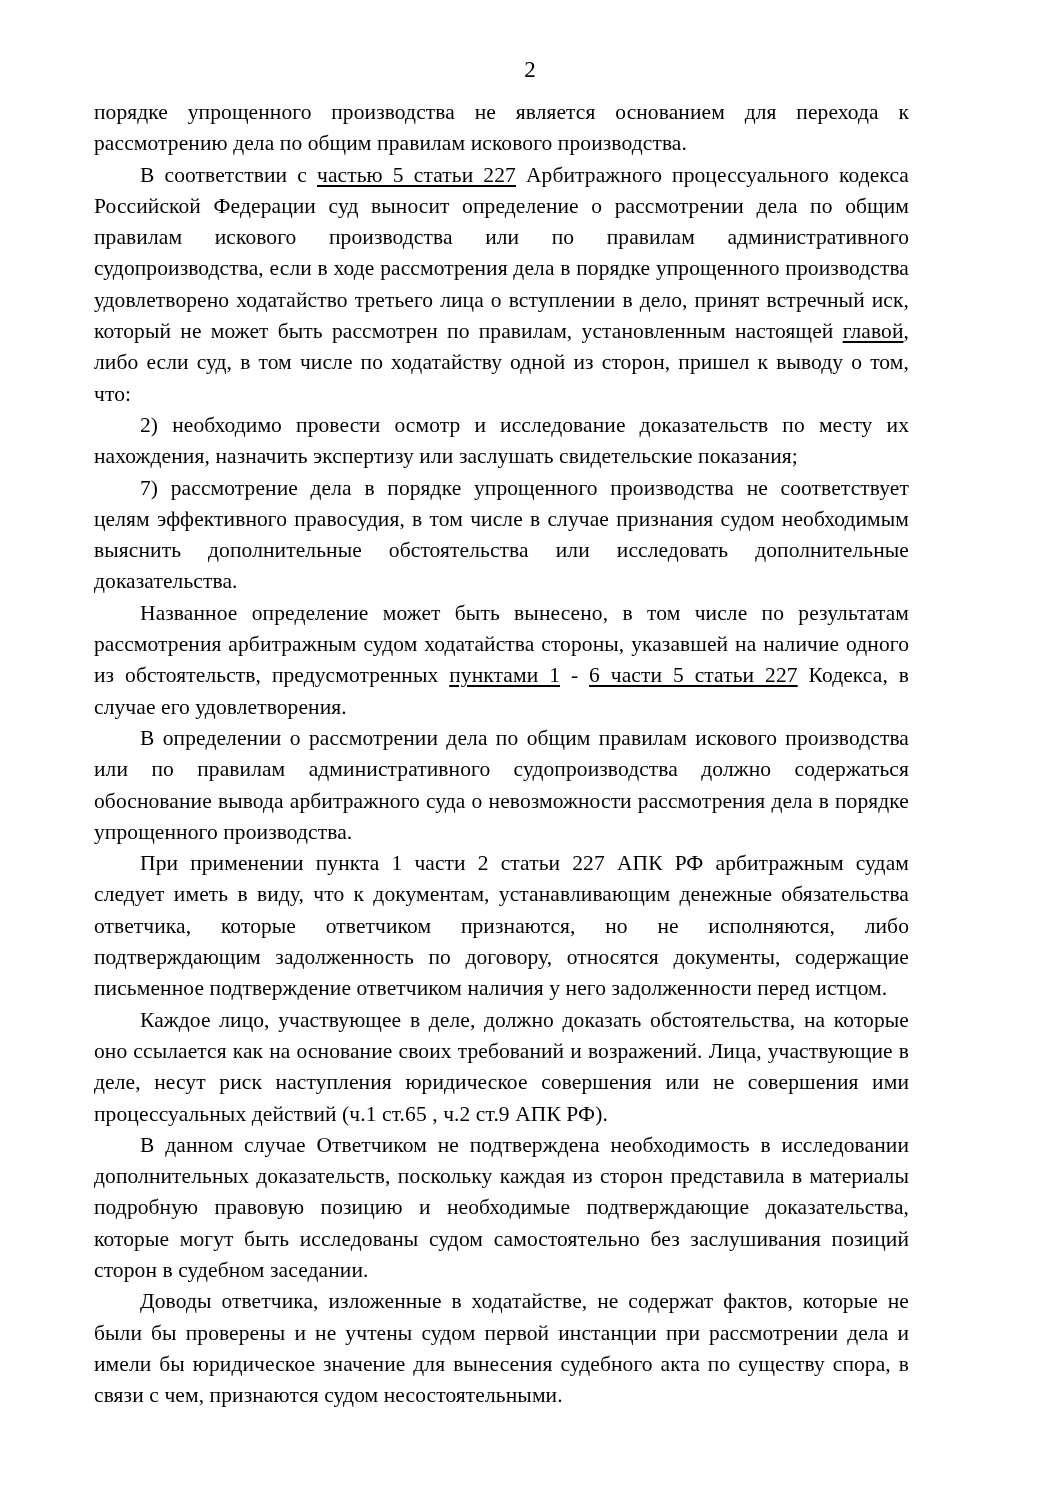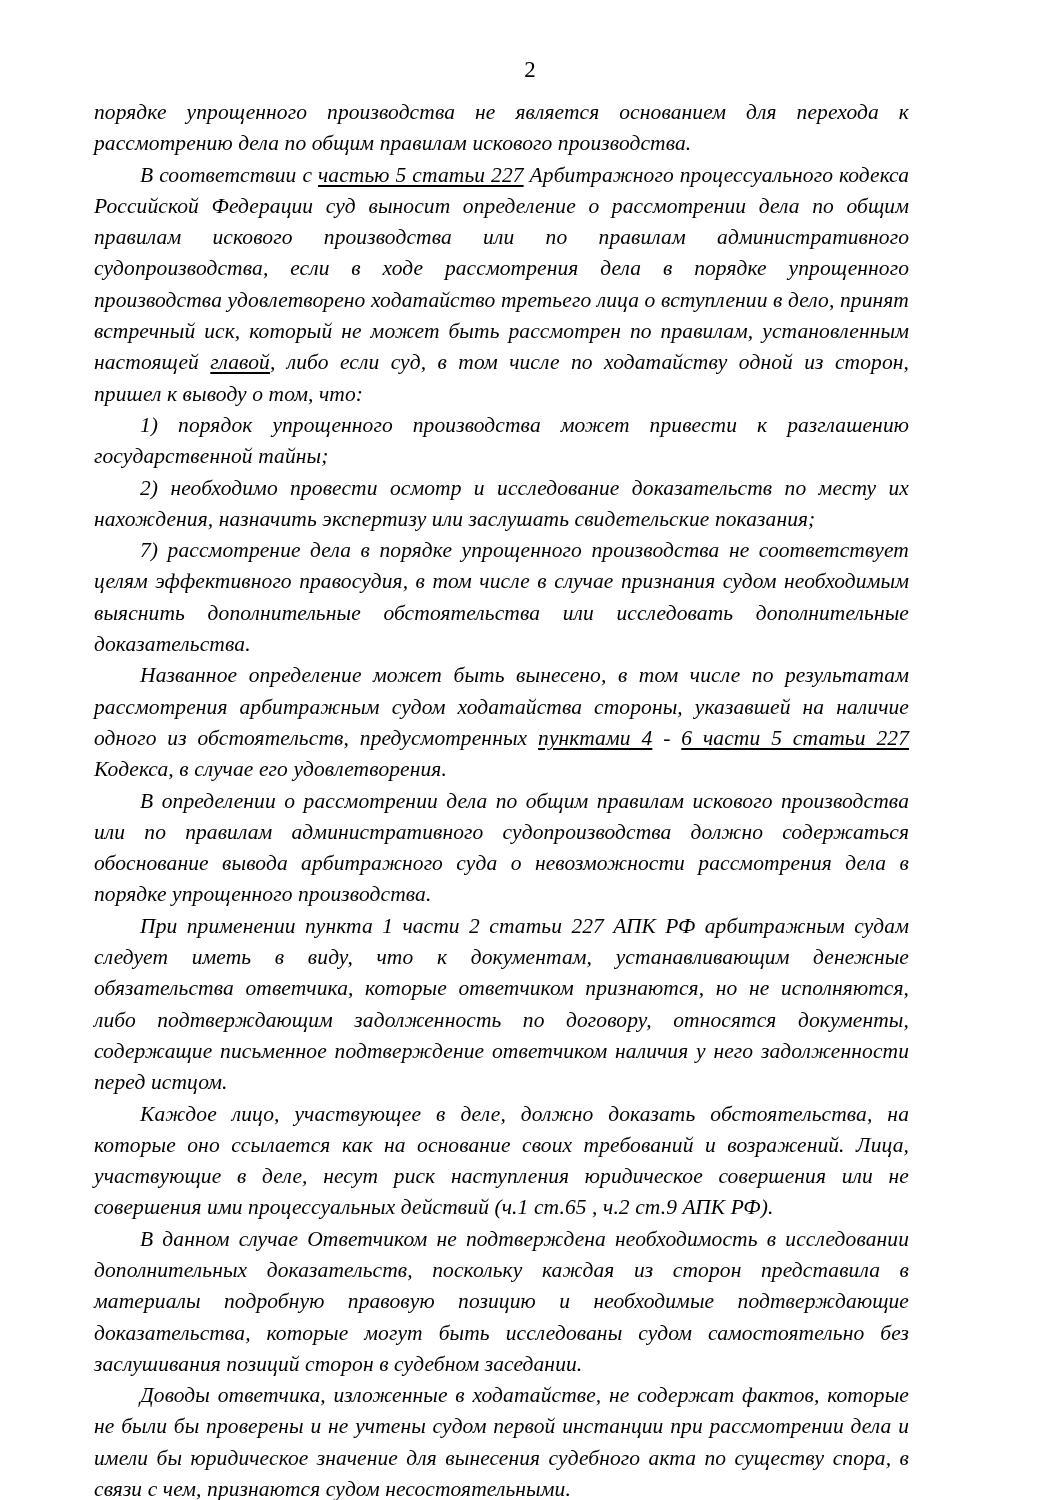--- a/index.html
+++ b/index.html
@@ -31,41 +31,39 @@
     left: 94px;
     width: 815px;
     font-size: 21.5px;
     line-height: 31.3px;
     text-align: justify;
     letter-spacing: 0.1px;
   }
   .para {
     margin: 0;
     padding: 0;
-    font-style: italic;
   }
   .para.indent {
     text-indent: 46px;
   }
   .u {
     text-decoration: underline;
     text-underline-offset: 3px;
   }
 </style>
 </head>
 <body>
 
 <div class="page">
   <div class="page-number">2</div>
   <div class="doc-body">
       <p class="para"><span class="">порядке упрощенного производства не является основанием для перехода к рассмотрению дела по общим правилам искового производства.</span></p>
       <p class="para indent"><span class="">В соответствии с </span><span class="u">частью 5 статьи 227</span><span class=""> Арбитражного процессуального кодекса Российской Федерации суд выносит определение о рассмотрении дела по общим правилам искового производства или по правилам административного судопроизводства, если в ходе рассмотрения дела в порядке упрощенного производства удовлетворено ходатайство третьего лица о вступлении в дело, принят встречный иск, который не может быть рассмотрен по правилам, установленным настоящей </span><span class="u">главой</span><span class="">, либо если суд, в том числе по ходатайству одной из сторон, пришел к выводу о том, что:</span></p>
-      <p class="para indent"><span class="">1) порядок упрощенного производства может привести к разглашению государственной тайны;</span></p>
       <p class="para indent"><span class="">2) необходимо провести осмотр и исследование доказательств по месту их нахождения, назначить экспертизу или заслушать свидетельские показания;</span></p>
       <p class="para indent"><span class="">7) рассмотрение дела в порядке упрощенного производства не соответствует целям эффективного правосудия, в том числе в случае признания судом необходимым выяснить дополнительные обстоятельства или исследовать дополнительные доказательства.</span></p>
-      <p class="para indent"><span class="">Названное определение может быть вынесено, в том числе по результатам рассмотрения арбитражным судом ходатайства стороны, указавшей на наличие одного из обстоятельств, предусмотренных </span><span class="u">пунктами 4</span><span class=""> - </span><span class="u">6 части 5 статьи 227</span><span class=""> Кодекса, в случае его удовлетворения.</span></p>
+      <p class="para indent"><span class="">Названное определение может быть вынесено, в том числе по результатам рассмотрения арбитражным судом ходатайства стороны, указавшей на наличие одного из обстоятельств, предусмотренных </span><span class="u">пунктами 1</span><span class=""> - </span><span class="u">6 части 5 статьи 227</span><span class=""> Кодекса, в случае его удовлетворения.</span></p>
       <p class="para indent"><span class="">В определении о рассмотрении дела по общим правилам искового производства или по правилам административного судопроизводства должно содержаться обоснование вывода арбитражного суда о невозможности рассмотрения дела в порядке упрощенного производства.</span></p>
       <p class="para indent"><span class="">При применении пункта 1 части 2 статьи 227 АПК РФ арбитражным судам следует иметь в виду, что к документам, устанавливающим денежные обязательства ответчика, которые ответчиком признаются, но не исполняются, либо подтверждающим задолженность по договору, относятся документы, содержащие письменное подтверждение ответчиком наличия у него задолженности перед истцом.</span></p>
       <p class="para indent"><span class="">Каждое лицо, участвующее в деле, должно доказать обстоятельства, на которые оно ссылается как на основание своих требований и возражений. Лица, участвующие в деле, несут риск наступления юридическое совершения или не совершения ими процессуальных действий (ч.1 ст.65 , ч.2 ст.9 АПК РФ).</span></p>
       <p class="para indent"><span class="">В данном случае Ответчиком не подтверждена необходимость в исследовании дополнительных доказательств, поскольку каждая из сторон представила в материалы подробную правовую позицию и необходимые подтверждающие доказательства, которые могут быть исследованы судом самостоятельно без заслушивания позиций сторон в судебном заседании.</span></p>
       <p class="para indent"><span class="">Доводы ответчика, изложенные в ходатайстве, не содержат фактов, которые не были бы проверены и не учтены судом первой инстанции при рассмотрении дела и имели бы юридическое значение для вынесения судебного акта по существу спора, в связи с чем, признаются судом несостоятельными.</span></p>
     </div>
 </div>
 
 </body></html>

